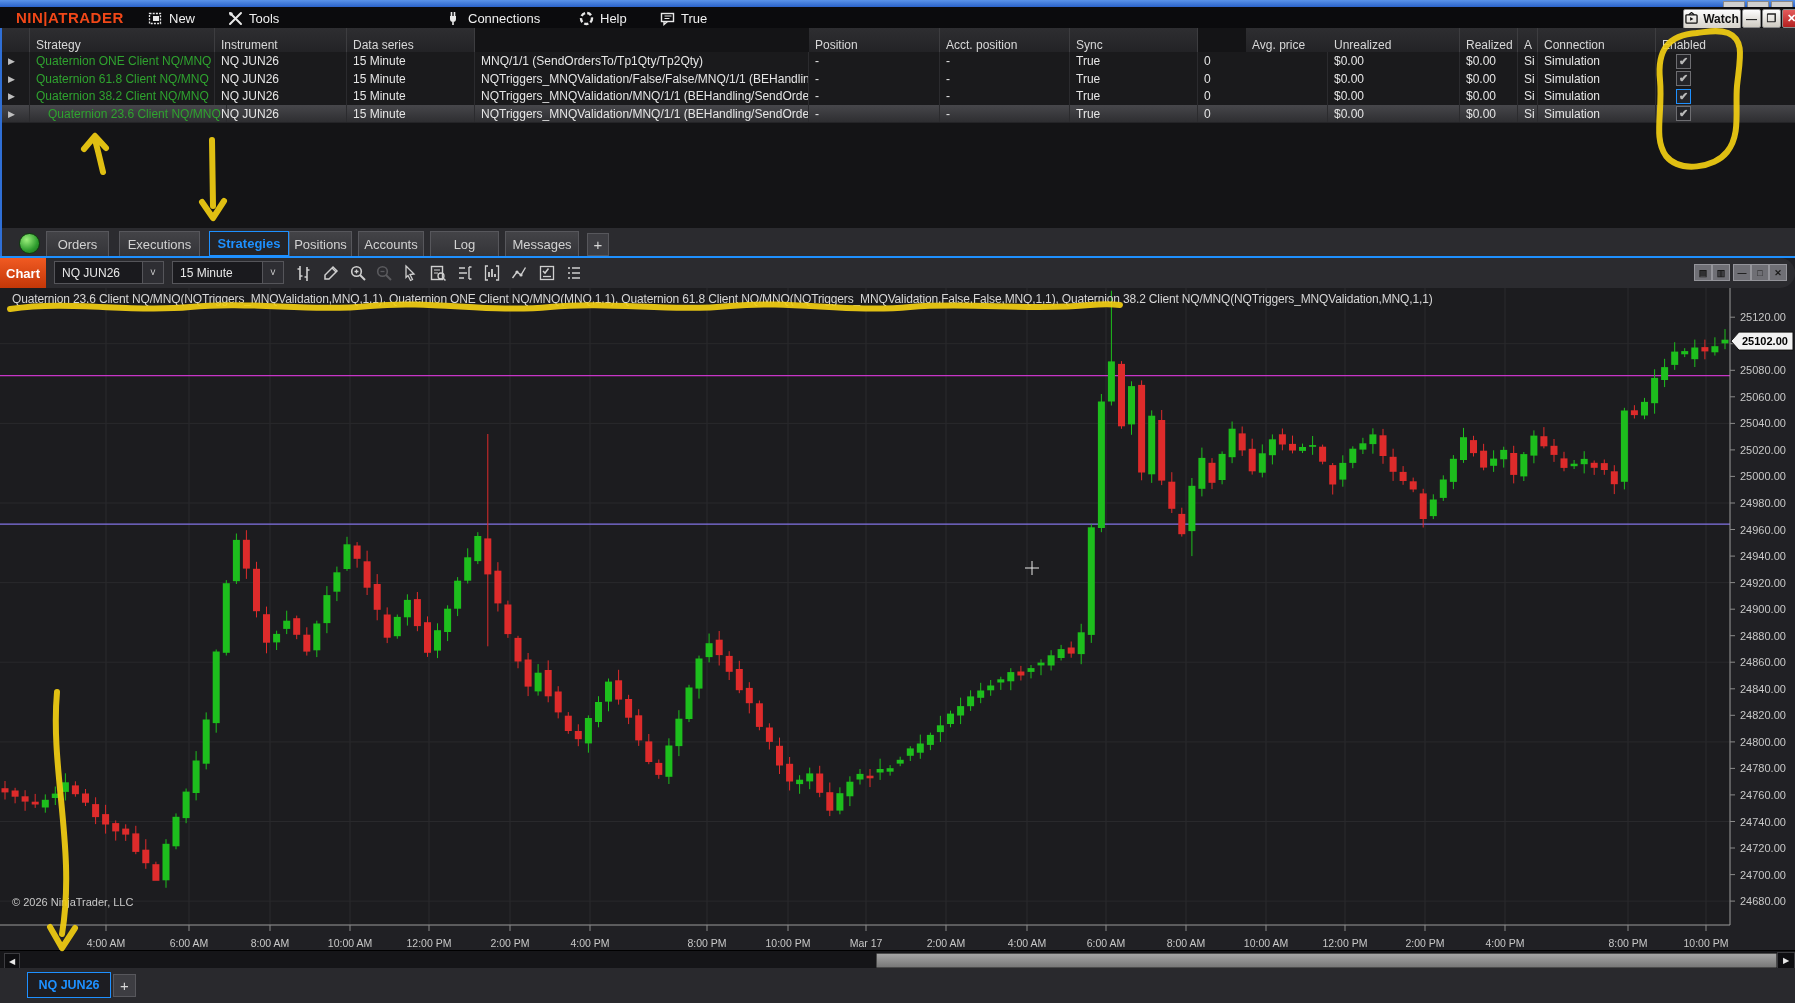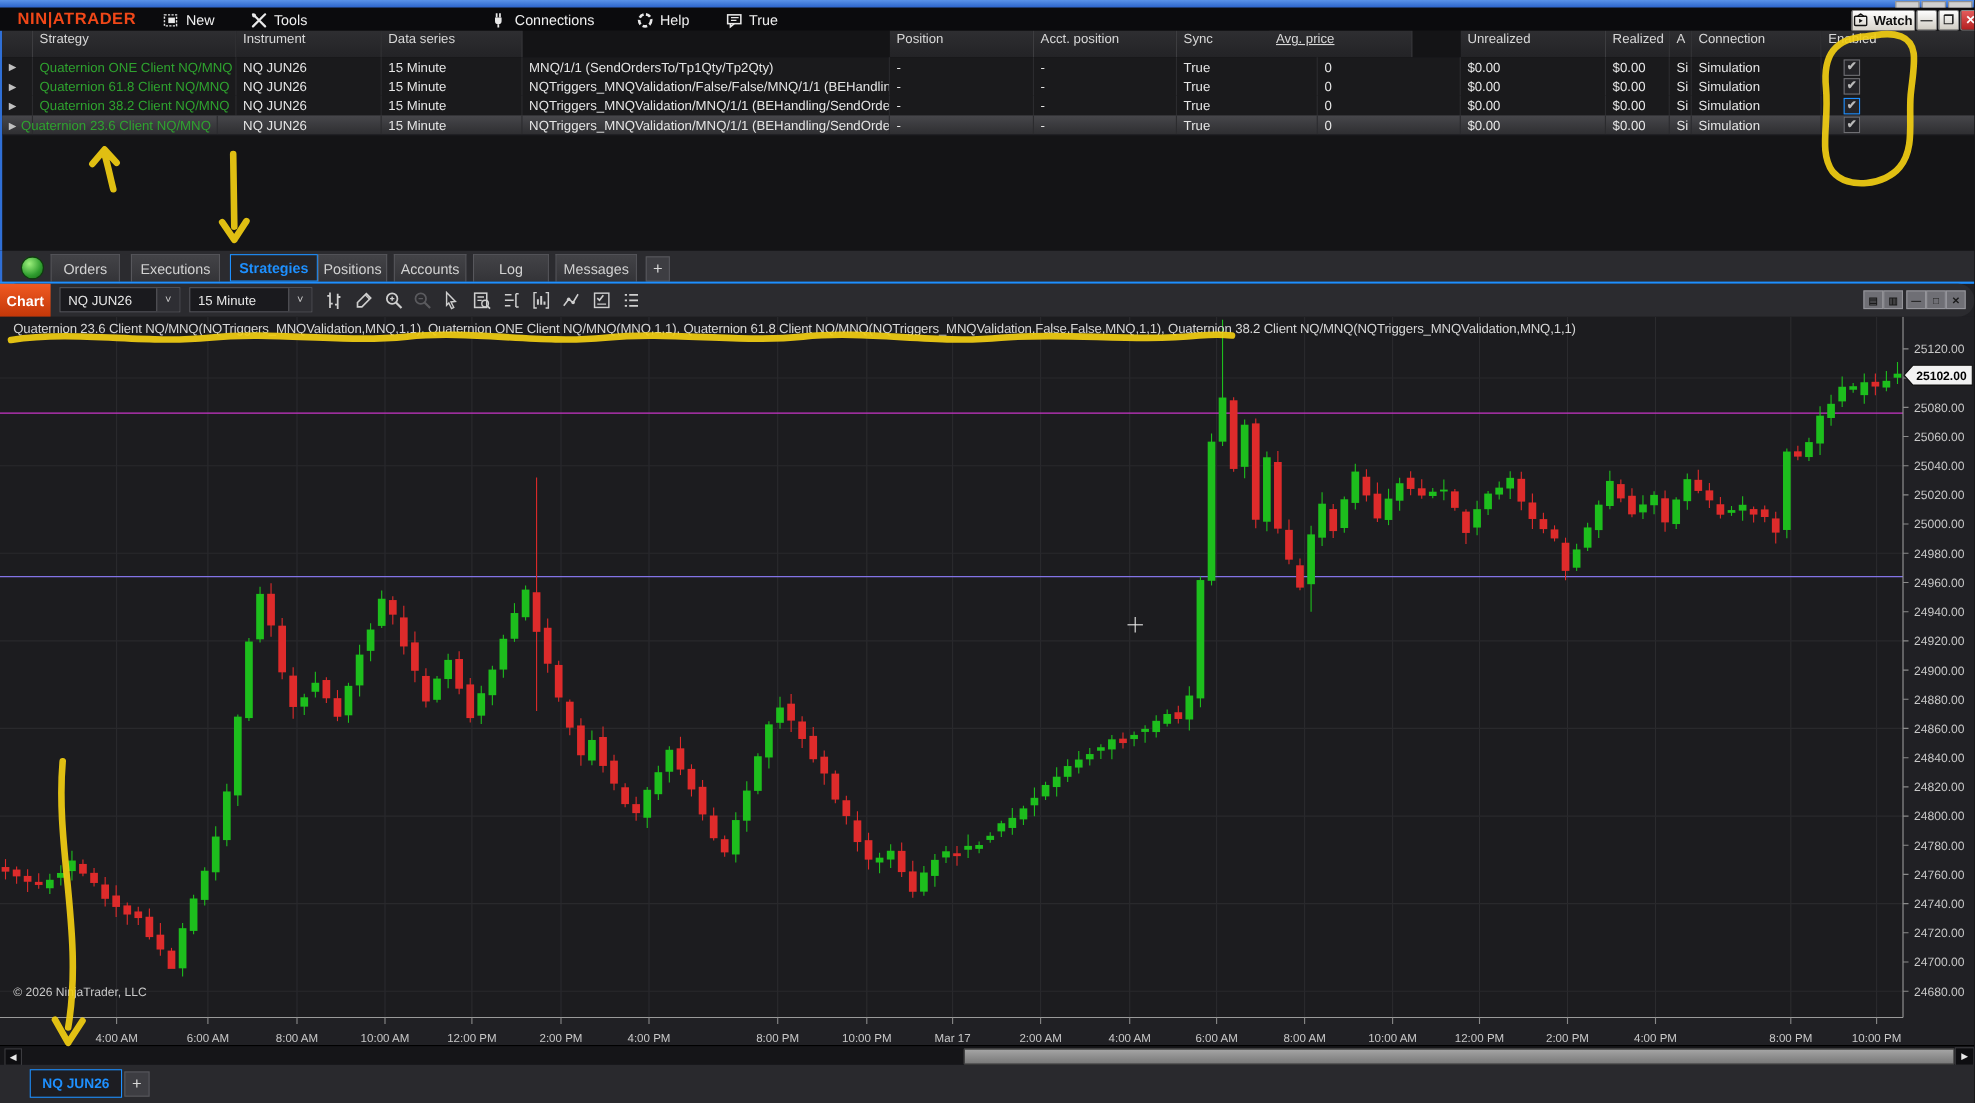--- a/index.html
+++ b/index.html
@@ -13,21 +13,21 @@
   #menubar{left:0;top:7px;width:1795px;height:21px;background:#0b0b0d;color:#e8e8e8;}
   #logo{left:16px;top:2px;font-size:15px;font-weight:bold;letter-spacing:.5px;color:#f04718;}
   .menuitem{position:absolute;top:2px;height:18px;display:flex;align-items:center;gap:6px;color:#f0f0f0;font-size:13px;cursor:default;}
   .micon{width:15px;height:15px;display:inline-block;}
   .micon svg{display:block;}
   #watchbtn{position:absolute;top:2px;left:1683px;width:56px;height:18px;background:linear-gradient(#fdfdfd,#d6d2c9);border:1px solid #8a8a8a;border-radius:2px;color:#111;font-size:12px;font-weight:bold;display:flex;align-items:center;justify-content:center;gap:3px;}
   .winbtn{position:absolute;top:2px;width:17px;height:17px;border:1px solid #8a8a8a;border-radius:2px;background:linear-gradient(#fdfdfd,#cfcbc2);color:#222;font-size:11px;font-weight:bold;display:flex;align-items:center;justify-content:center;}
   #btn-close{background:linear-gradient(#e45b5b,#b32020);color:#fff;}
   
   #gridpanel{left:0;top:28px;width:1795px;height:200px;background:#141416;border-left:2px solid #2f6fd6;}
-  .gh{position:absolute;top:0;height:24px;background:linear-gradient(#2e2e31,#232326);border-right:1px solid #3d3d40;color:#d8d8d8;font-size:12px;display:flex;align-items:flex-start;padding-left:6px;box-sizing:border-box;}
+  .gh{position:absolute;top:0;height:24px;background:linear-gradient(#2e2e31,#232326);border-right:1px solid #3d3d40;color:#d8d8d8;font-size:12px;display:flex;align-items:flex-end;padding-left:6px;box-sizing:border-box;}
   .gc{position:absolute;height:100%;border-right:1px solid #2b2b2e;color:#e6e6e6;font-size:12px;display:flex;align-items:center;padding-left:6px;box-sizing:border-box;white-space:nowrap;overflow:hidden;}
   .grow{position:absolute;left:0;width:1795px;background:#1a1a1c;border-bottom:1px solid #242427;}
   .grow.sel{background:linear-gradient(#47474b,#2e2e31);}
   .grow .green{color:#2fa32f;}
   .expander{color:#bfbfbf;font-size:9px;}
   .cbx{width:13px;height:13px;background:#242428;border:1px solid #6e6e72;display:flex;align-items:center;justify-content:center;color:#b9b9b9;font-size:11px;font-weight:bold;line-height:1;}
   .cbx.focus{border:1px solid #1e90ff;}
   .sortarrow{position:absolute;font-size:8px;color:#cfcfcf;}
   
   #tabbar{left:0;top:228px;width:1795px;height:29px;background:#2b2b2f;border-left:2px solid #2f6fd6;}
@@ -161,21 +161,21 @@
       </div>
       <div class="gh" style="left: 807px; width: 131px;">
         <span>Position</span>
       </div>
       <div class="gh" style="left: 938px; width: 130px;">
         <span>Acct. position</span>
       </div>
       <div class="gh" style="left: 1068px; width: 128px;">
         <span>Sync</span>
       </div>
-      <div class="gh" style="left: 1152px; width: 130px; text-decoration: underline;">
+      <div class="gh" style="left: 1244px; width: 130px;">
         <span>Avg. price</span>
       </div>
       <div class="gh" style="left: 1326px; width: 132px;">
         <span>Unrealized</span>
       </div>
       <div class="gh" style="left: 1458px; width: 58px;">
         <span>Realized</span>
       </div>
       <div class="gh" style="left: 1516px; width: 20px;">
         <span>A</span>
@@ -243,21 +243,21 @@
         <div class="gc" style="left: 1516px; width: 20px;">Si</div>
         <div class="gc" style="left: 1536px; width: 118px;">Simulation</div>
         <div class="gc" style="left: 1654px; width: 141px;">
           <span class="cbx focus" style="margin-left: 14px;">✔</span>
         </div>
       </div>
       <div class="grow sel" style="top: 77px; height: 17px;">
         <div class="gc" style="left: 0px; width: 28px;">
           <span class="expander">▶</span>
         </div>
-        <div class="gc green" style="left: 11px; width: 185px;">Quaternion 23.6 Client NQ/MNQ</div>
+        <div class="gc green" style="left: 40px; width: 185px;">Quaternion 23.6 Client NQ/MNQ</div>
         <div class="gc" style="left: 213px; width: 132px;">NQ JUN26</div>
         <div class="gc" style="left: 345px; width: 128px;">15 Minute</div>
         <div class="gc" style="left: 473px; width: 334px;">NQTriggers_MNQValidation/MNQ/1/1 (BEHandling/SendOrders</div>
         <div class="gc" style="left: 807px; width: 131px;">-</div>
         <div class="gc" style="left: 938px; width: 130px;">-</div>
         <div class="gc" style="left: 1068px; width: 128px;">True</div>
         <div class="gc" style="left: 1196px; width: 130px;">0</div>
         <div class="gc" style="left: 1326px; width: 132px;">$0.00</div>
         <div class="gc" style="left: 1458px; width: 58px;">$0.00</div>
         <div class="gc" style="left: 1516px; width: 20px;">Si</div>

